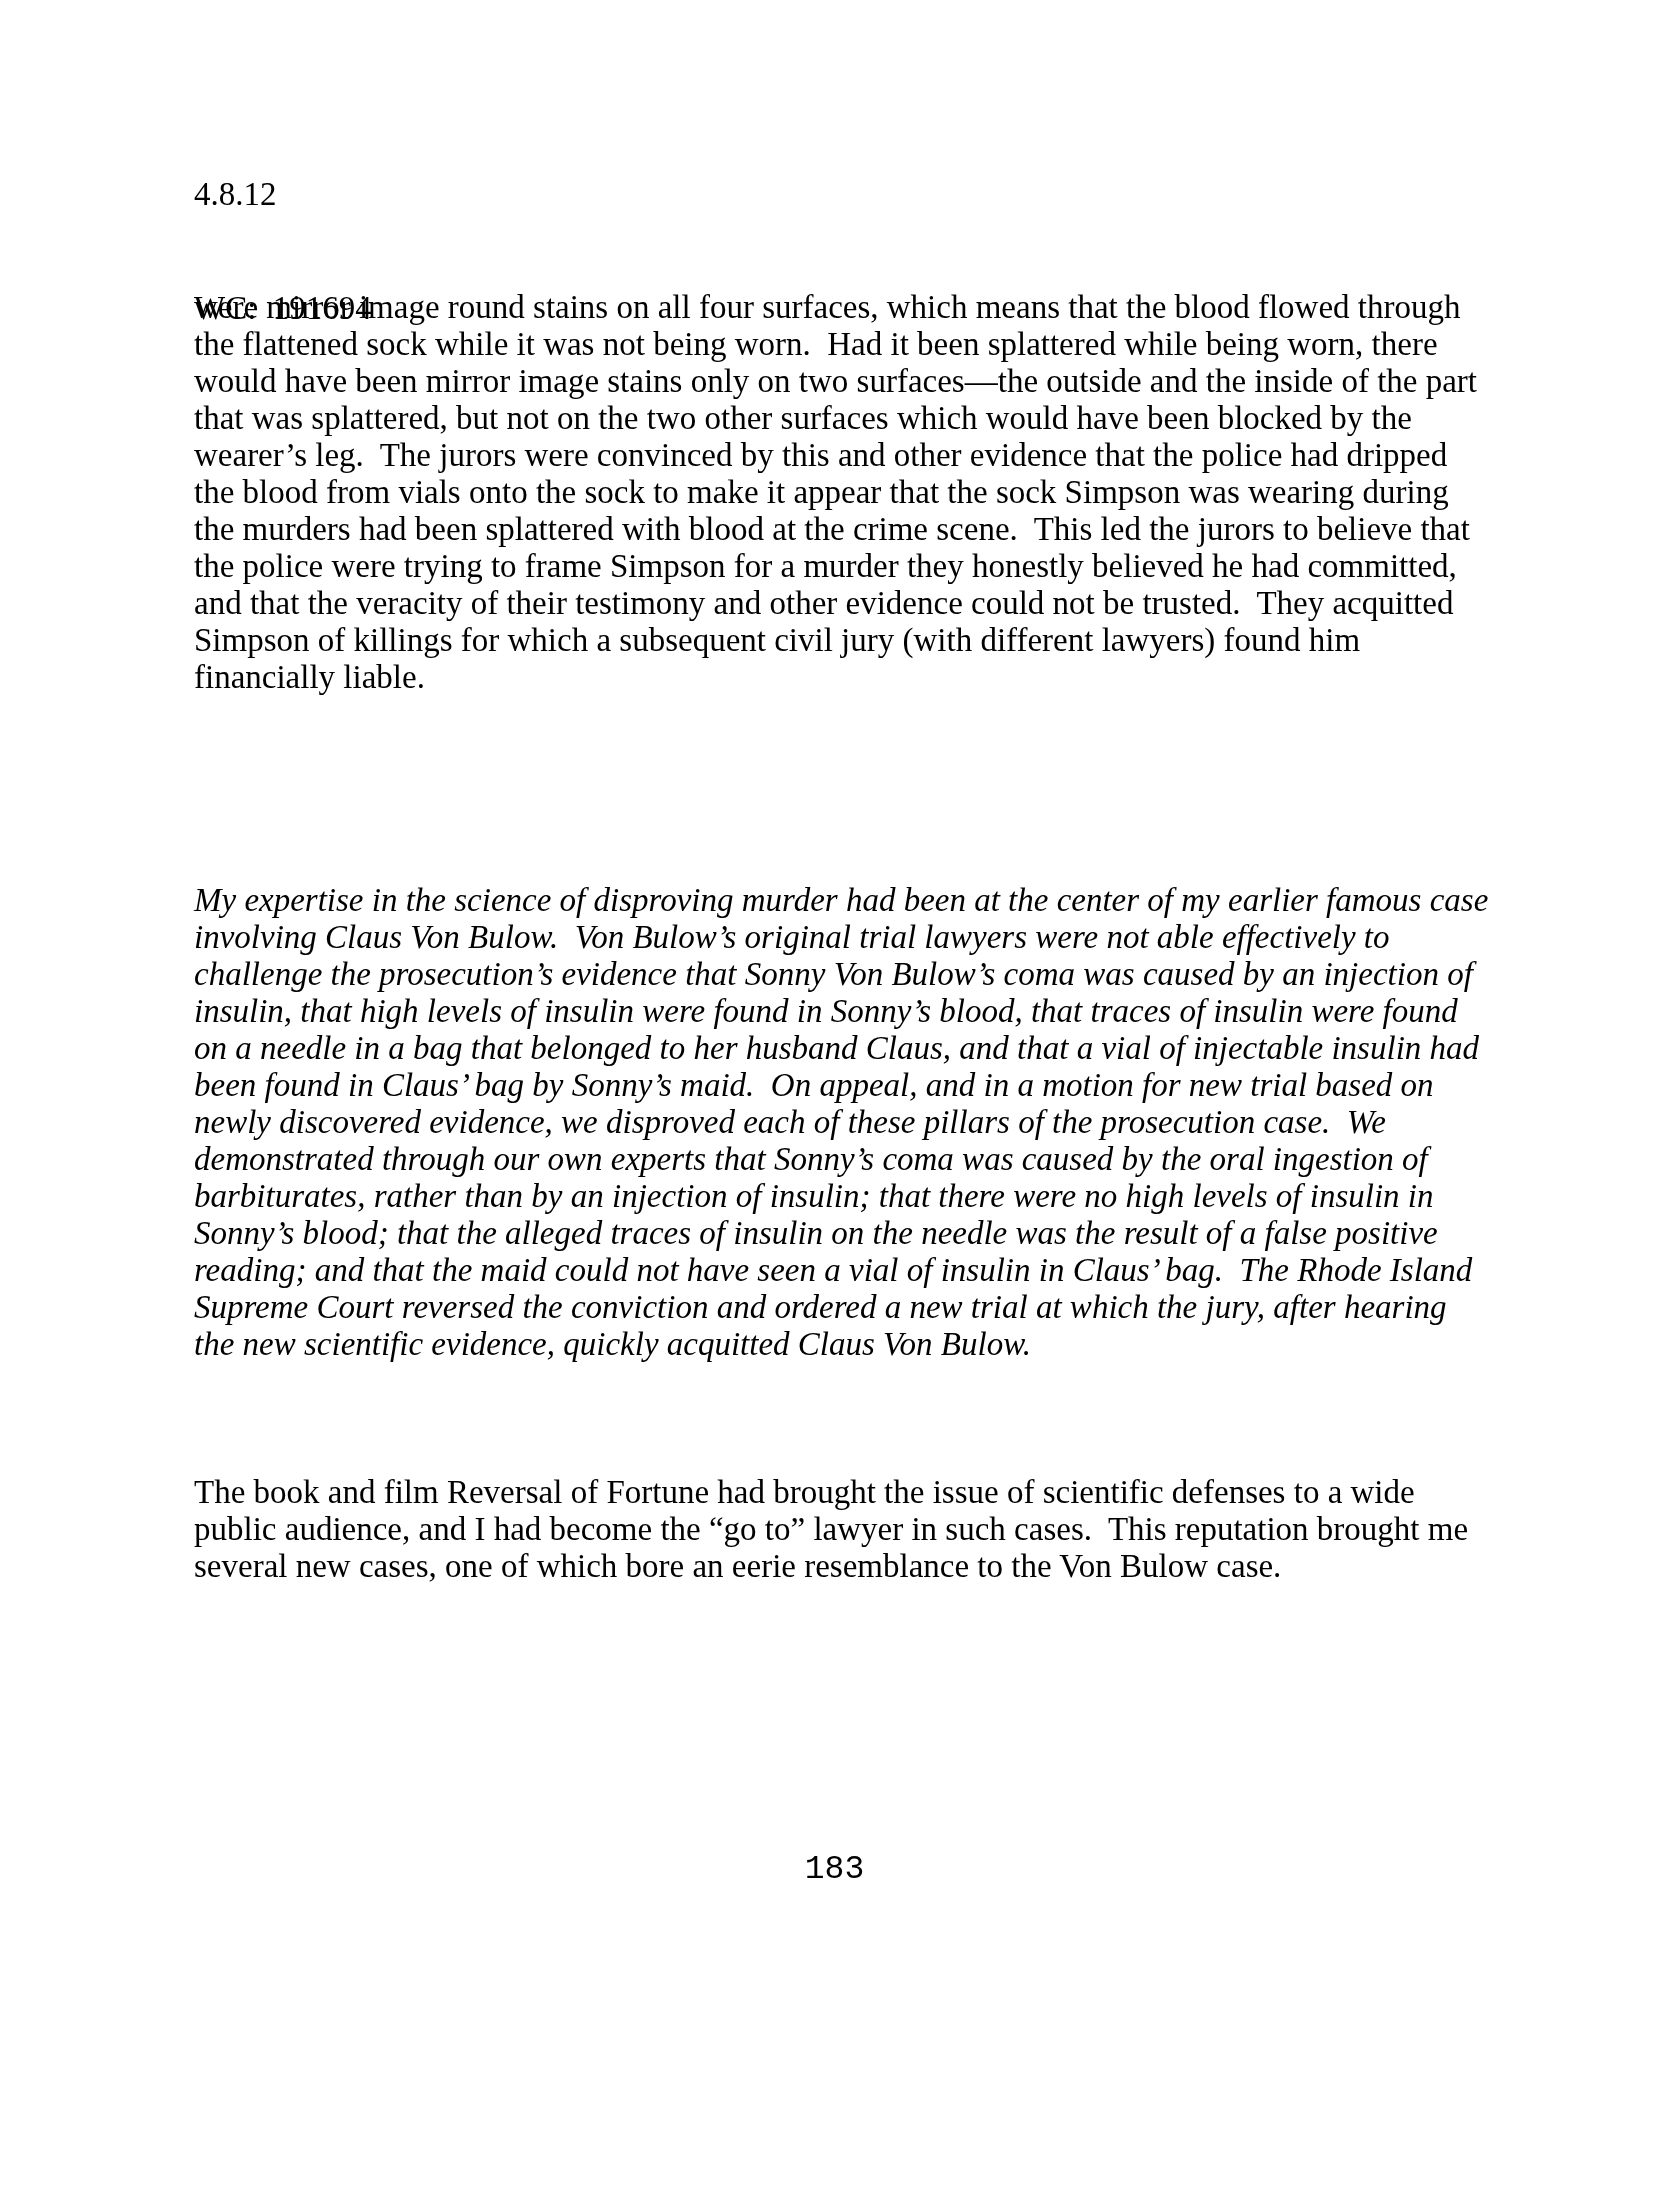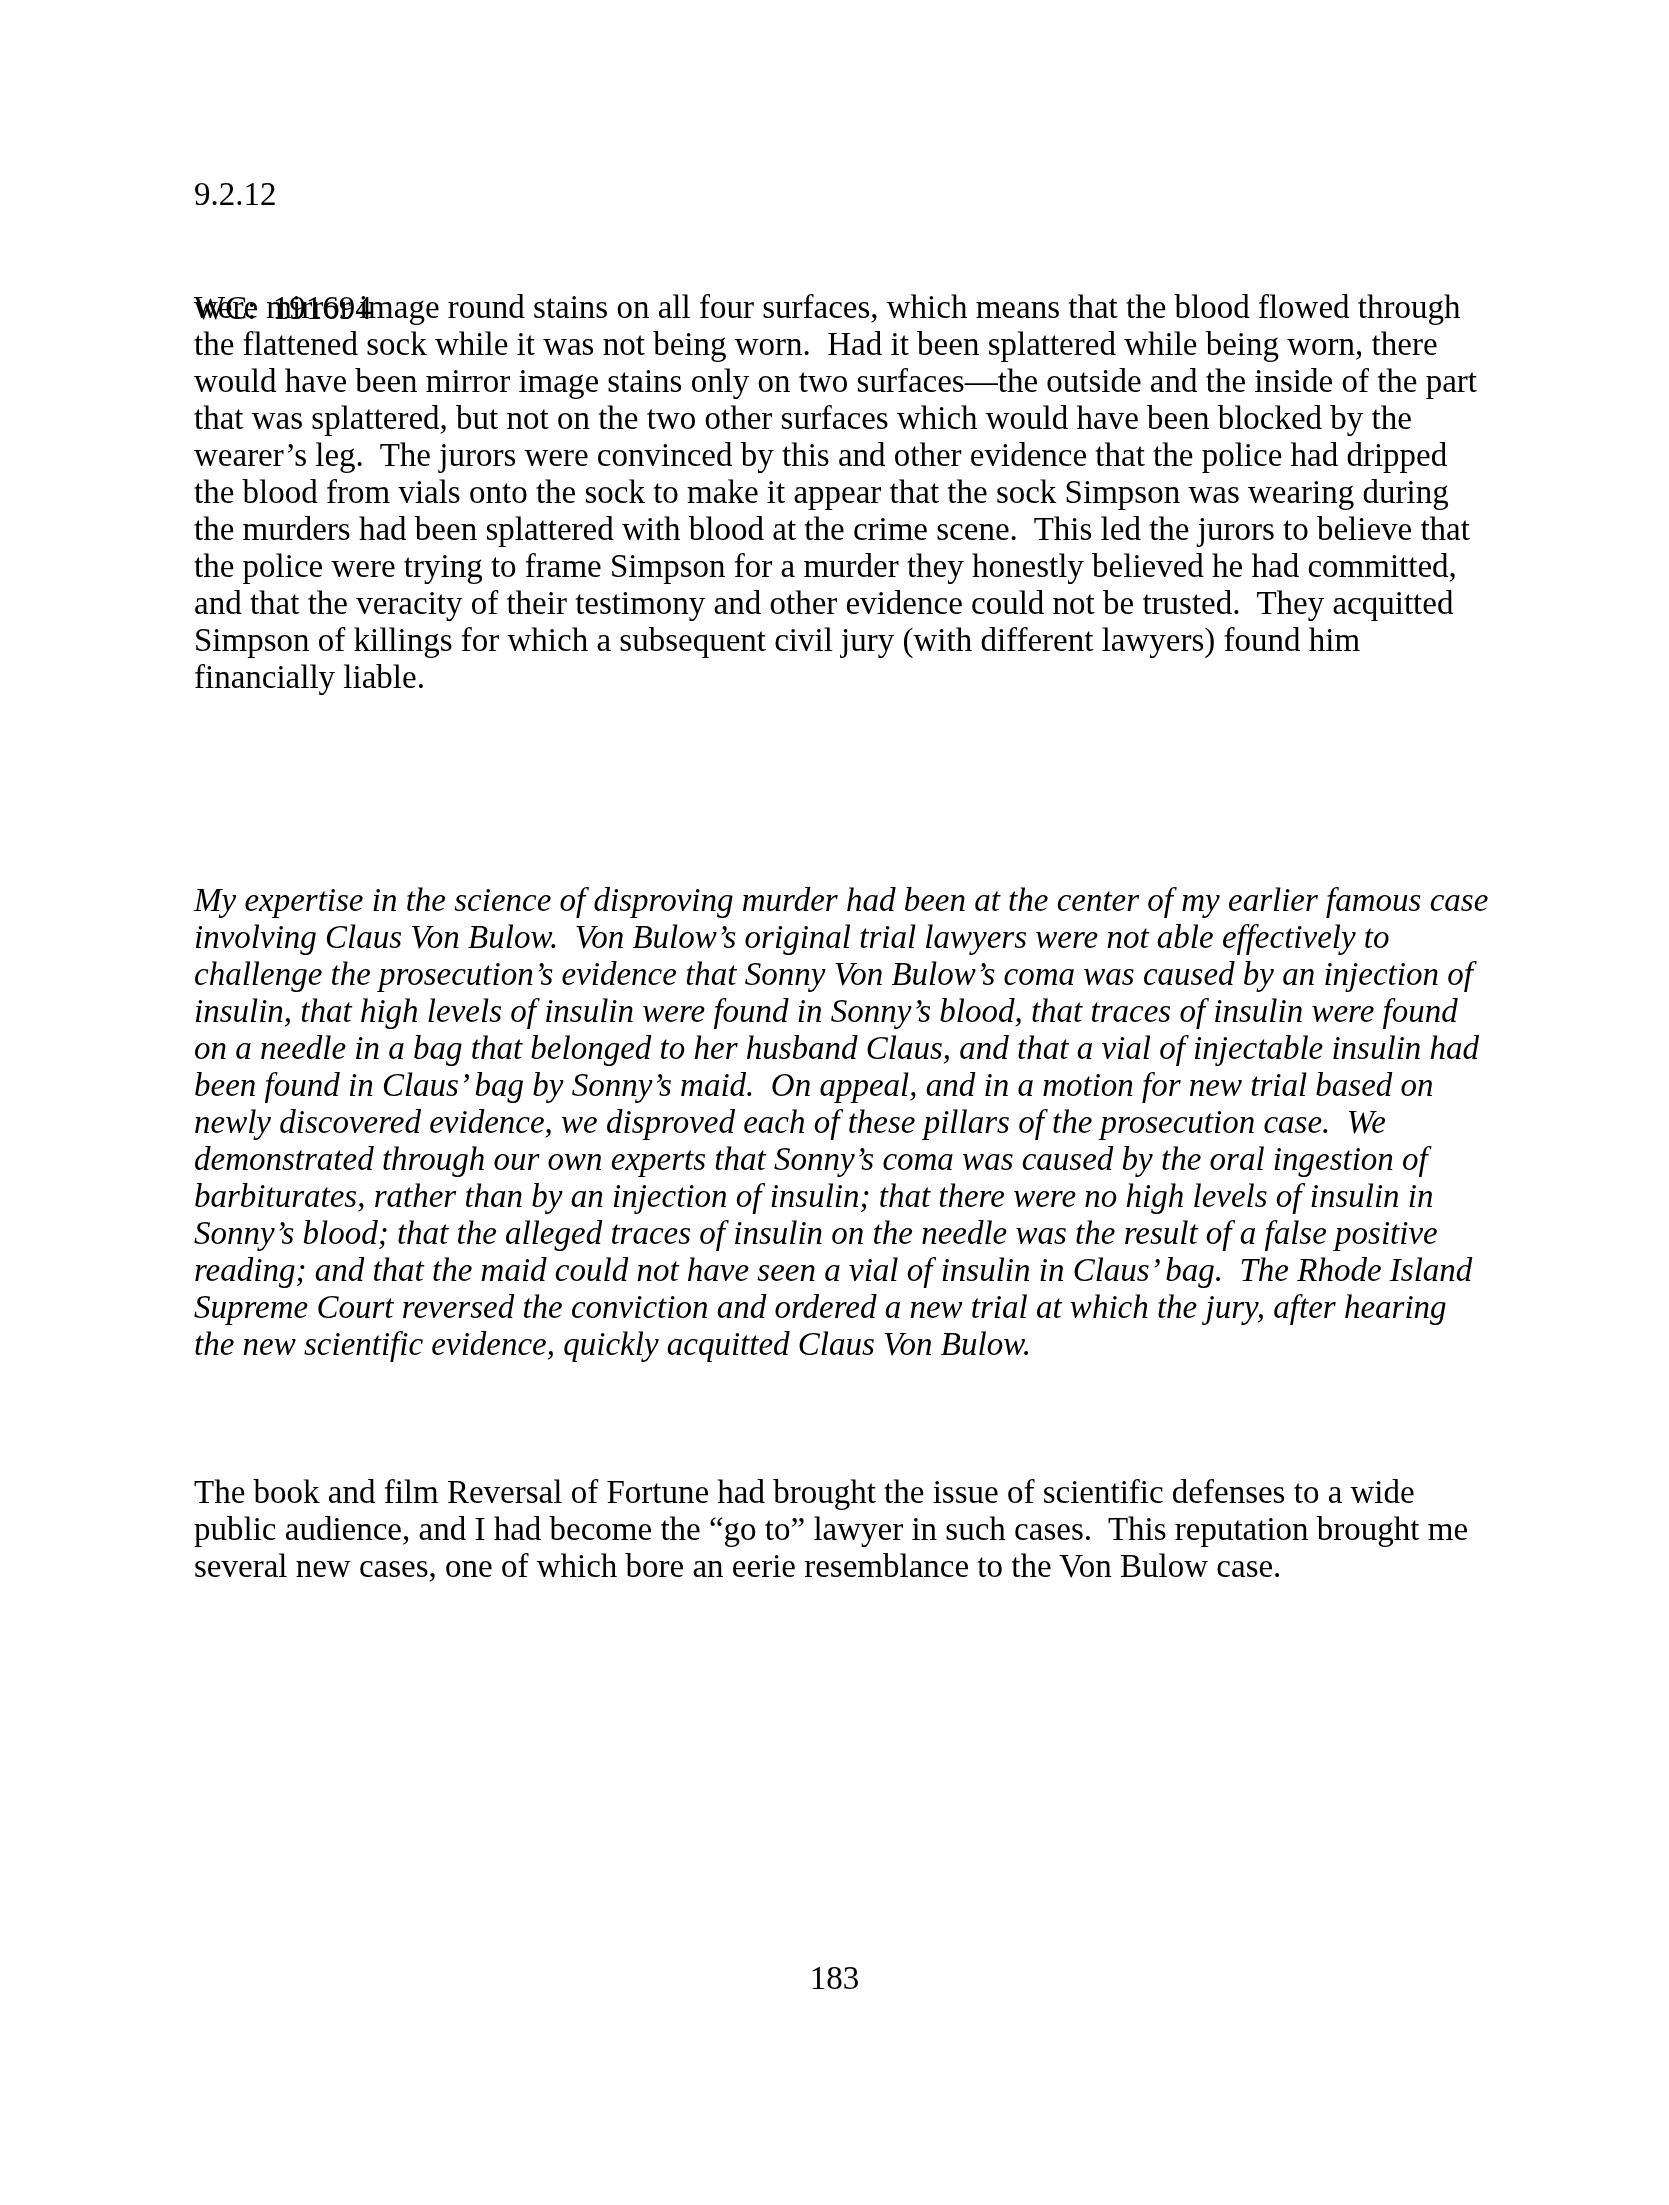--- a/index.html
+++ b/index.html
@@ -28,42 +28,43 @@
     width: 1299px;
     font-size: 33px;
     line-height: 37px;
     text-align: left;
     white-space: pre-wrap;
   }
   .para-1 { margin-bottom: 112px; }
   .para-2 { margin-bottom: 37px; font-style: italic; }
   .page-number {
     position: absolute;
-    top: 1960px;
+    top: 1851px;
     left: 0;
     width: 100%;
     text-align: center;
     font-size: 33px;
+    font-family: Liberation Mono, monospace;
   }
   .bates-stamp {
     position: absolute;
     top: 2152px;
     right: 21px;
     font-family: "Liberation Sans", "DejaVu Sans", sans-serif;
     font-size: 31px;
     letter-spacing: 0px;
   }
 </style>
 </head>
 <body>
 
 <div class="page">
 
   <div class="header">
-    <div>9.2.12</div>
+    <div>4.8.12</div>
     <div>WC:  191694</div>
   </div>
 
   <div class="body-text">
     <div class="para-1">were mirror image round stains on all four surfaces, which means that the blood flowed through the flattened sock while it was not being worn.  Had it been splattered while being worn, there would have been mirror image stains only on two surfaces—the outside and the inside of the part that was splattered, but not on the two other surfaces which would have been blocked by the wearer’s leg.  The jurors were convinced by this and other evidence that the police had dripped the blood from vials onto the sock to make it appear that the sock Simpson was wearing during the murders had been splattered with blood at the crime scene.  This led the jurors to believe that the police were trying to frame Simpson for a murder they honestly believed he had committed, and that the veracity of their testimony and other evidence could not be trusted.  They acquitted Simpson of killings for which a subsequent civil jury (with different lawyers) found him financially liable.</div>
     <div class="para-2">My expertise in the science of disproving murder had been at the center of my earlier famous case involving Claus Von Bulow.  Von Bulow’s original trial lawyers were not able effectively to challenge the prosecution’s evidence that Sonny Von Bulow’s coma was caused by an injection of insulin, that high levels of insulin were found in Sonny’s blood, that traces of insulin were found on a needle in a bag that belonged to her husband Claus, and that a vial of injectable insulin had been found in Claus’ bag by Sonny’s maid.  On appeal, and in a motion for new trial based on newly discovered evidence, we disproved each of these pillars of the prosecution case.  We demonstrated through our own experts that Sonny’s coma was caused by the oral ingestion of barbiturates, rather than by an injection of insulin; that there were no high levels of insulin in Sonny’s blood; that the alleged traces of insulin on the needle was the result of a false positive reading; and that the maid could not have seen a vial of insulin in Claus’ bag.  The Rhode Island Supreme Court reversed the conviction and ordered a new trial at which the jury, after hearing the new scientific evidence, quickly acquitted Claus Von Bulow.</div>
     <div class="para-3">The book and film Reversal of Fortune had brought the issue of scientific defenses to a wide public audience, and I had become the “go to” lawyer in such cases.  This reputation brought me several new cases, one of which bore an eerie resemblance to the Von Bulow case.</div>
   </div>
 
   <div class="page-number">183</div>

